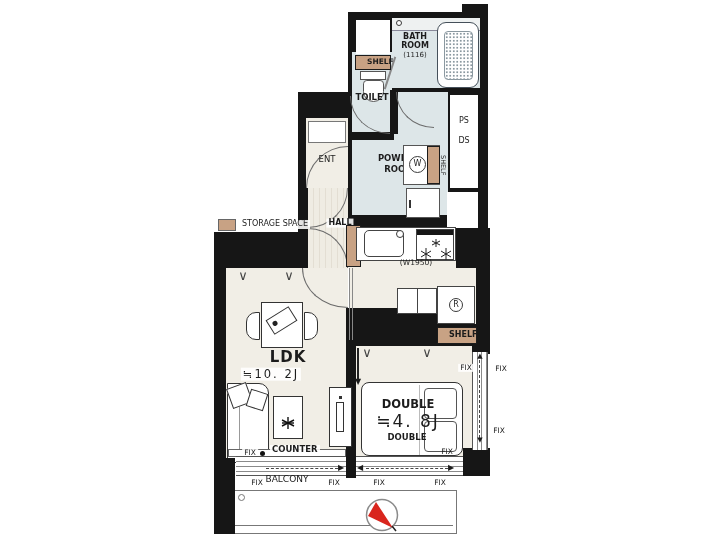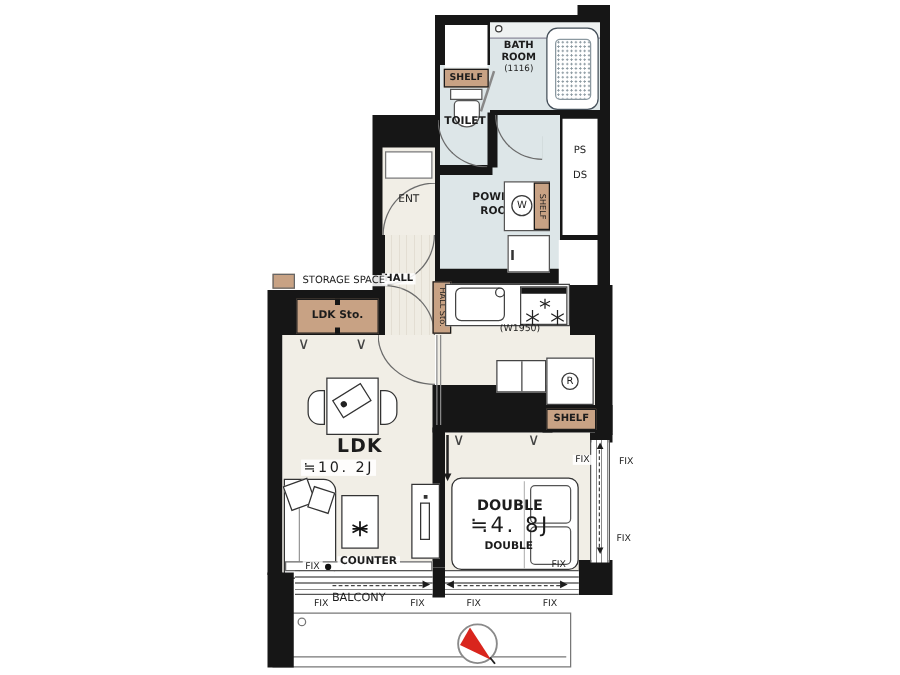--- a/index.html
+++ b/index.html
@@ -5,21 +5,21 @@
   html,body{margin:0;padding:0;background:#fff;}
   #stage{position:relative;width:720px;height:540px;background:#fff;overflow:hidden;
          font-family:"DejaVu Sans",sans-serif;color:#1c1c1c;}
   .abs{position:absolute;}
   .wall{position:absolute;background:#161616;}
   .floor{position:absolute;background:#f1eee6;}
   .wet{position:absolute;background:#dde6e8;}
   .white{position:absolute;background:#ffffff;}
   .box{position:absolute;background:#fff;border:1px solid #3a3a3a;box-sizing:border-box;}
   .brown{position:absolute;background:#c8a284;border:1px solid #1b1b1b;box-sizing:border-box;
-         display:flex;align-items:center;justify-content:center;}
+         display:flex;align-items:center;justify-content:flex-start;padding-left:11px;}
   .lbl{position:absolute;white-space:nowrap;line-height:1.1;}
   .c{transform:translate(-50%,-50%);}
   .b{font-weight:bold;}
   .chip{background:rgba(255,255,255,.88);padding:0 2px;}
   .v{writing-mode:vertical-rl;}
   .arc{position:absolute;box-sizing:border-box;border:0 solid #6a6a6a;background:transparent;}
   .band{position:absolute;background:
         repeating-linear-gradient(to bottom,#ffffff 0 4px,#8a8a8a 4px 5px);
         border-top:1px solid #555;border-bottom:1px solid #555;box-sizing:border-box;}
   .vband{position:absolute;background:
@@ -102,31 +102,28 @@
   <div class="lbl c" style="left:464px;top:121px;font-size:8px">PS</div>
   <div class="lbl c" style="left:464px;top:141px;font-size:8px">DS</div>
   <div class="white" style="left:447px;top:192px;width:31px;height:36px"></div>
 
   <div class="box" style="left:308px;top:121px;width:38px;height:22px;border-color:#777"></div>
   <div class="arc" style="left:306px;top:146px;width:42px;height:42px;border-top-width:1px;border-left-width:1px;border-top-left-radius:100%"></div>
   <div class="lbl c" style="left:327px;top:160px;font-size:8.5px">ENT</div>
 
   <div class="arc" style="left:308px;top:188px;width:40px;height:40px;border-bottom-width:1px;border-right-width:1px;border-bottom-right-radius:100%"></div>
   <div class="arc" style="left:308px;top:228px;width:40px;height:40px;border-top-width:1px;border-right-width:1px;border-top-right-radius:100%"></div>
-  <div class="lbl b c chip" style="left:319px;top:223px;font-size:8px">HALL</div>
+  <div class="lbl b c chip" style="left:340px;top:223px;font-size:8px">HALL</div>
   <div class="brown" style="left: 346px; top: 225px; width: 15px; height: 42px; background: rgb(200, 162, 132);">
     <span class="lbl v" style="position:static;font-size:6.5px">HALL Sto.</span>
   </div>
   <div class="arc" style="left:302px;top:268px;width:46px;height:40px;border-bottom-width:1px;border-left-width:1px;border-bottom-left-radius:100%"></div>
 
   <div class="brown" style="left: 218px; top: 219px; width: 18px; height: 12px; border-color: rgb(102, 102, 102); background: rgb(200, 162, 132);"></div>
   <div class="lbl chip" style="left:240px;top:220px;font-size:8px">STORAGE SPACE</div>
-  <div class="brown" style="left: 237px; top: 239px; width: 66px; height: 28px; background: rgb(200, 162, 132);">
-    <span class="lbl b" style="position:static;font-size:8.5px">LDK Sto.</span>
-  </div>
   <div class="abs" style="left:268px;top:239px;width:4px;height:5px;background:#161616"></div>
   <div class="abs" style="left:268px;top:262px;width:4px;height:5px;background:#161616"></div>
 
   <div class="lbl c" style="left:243px;top:276px;font-size:13px;color:#444">∨</div>
   <div class="lbl c" style="left:289px;top:276px;font-size:13px;color:#444">∨</div>
   <div class="lbl c" style="left:367px;top:353px;font-size:13px;color:#444">∨</div>
   <div class="lbl c" style="left:427px;top:353px;font-size:13px;color:#444">∨</div>
 
   <div class="box" style="left:356px;top:227px;width:100px;height:34px;border-color:#444"></div>
   <div class="box" style="left:364px;top:230px;width:40px;height:27px;border-radius:5px;border-color:#444"></div>

